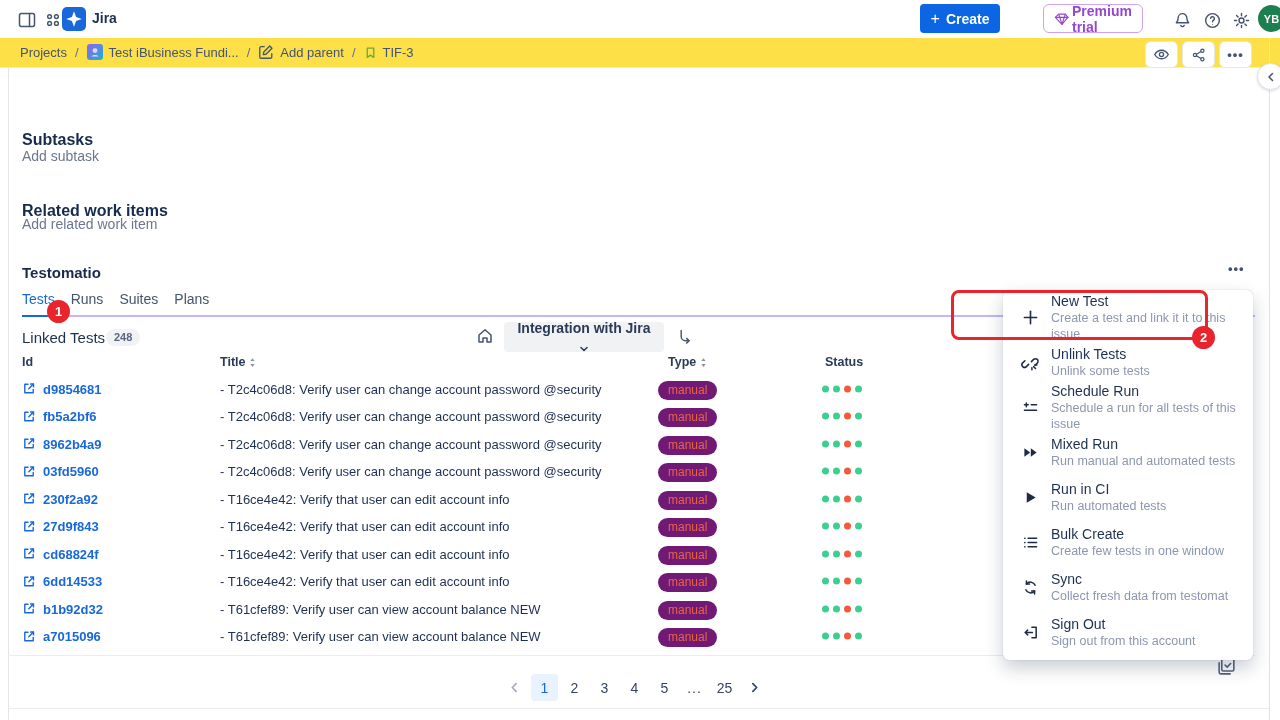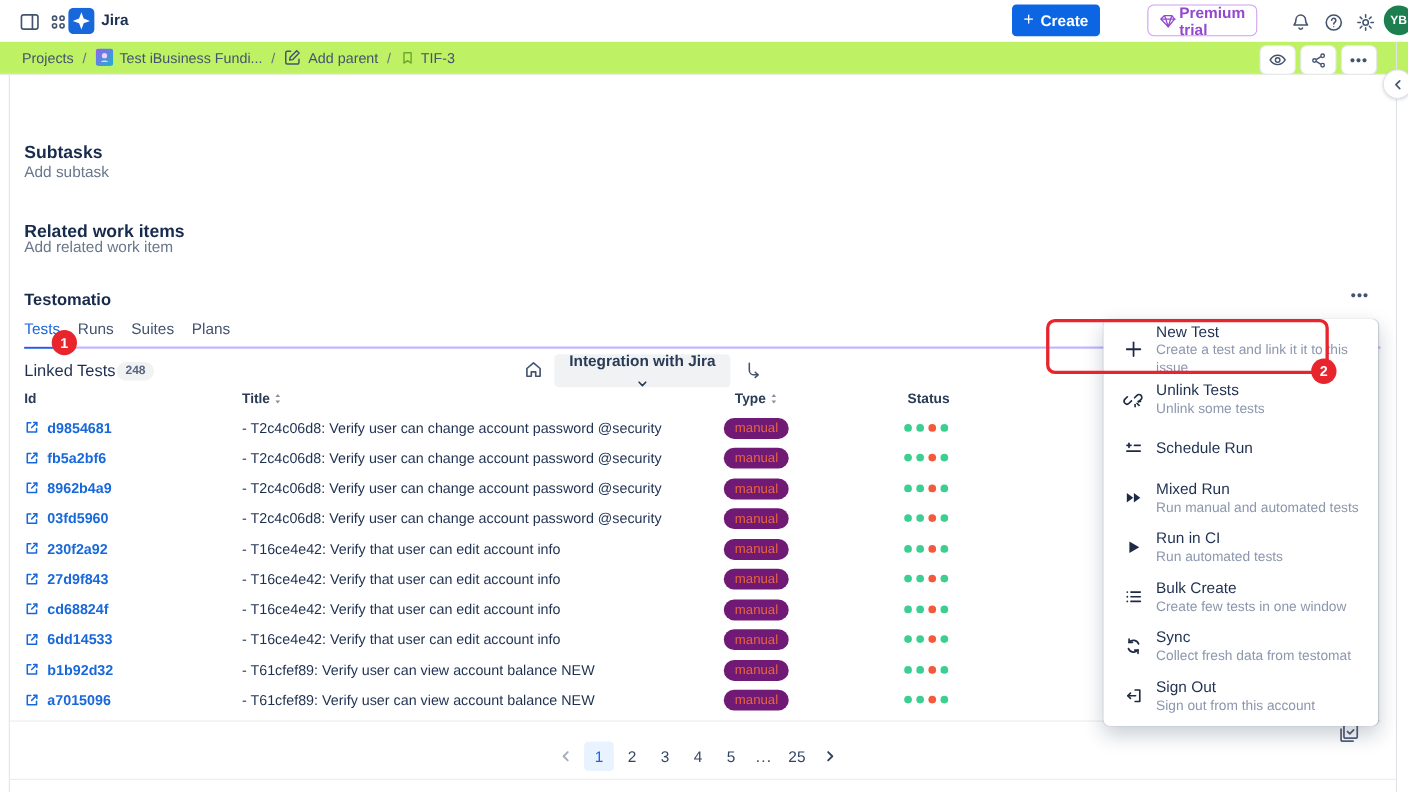--- a/index.html
+++ b/index.html
@@ -20,21 +20,21 @@
   .searchbox input::placeholder{color:#626f86;}
   .create-btn{position:absolute;left:920px;top:4px;width:80px;height:29px;background:#0c66e4;color:#fff;border:0;border-radius:4px;
     font-size:14px;font-weight:bold;display:flex;align-items:center;justify-content:center;gap:6px;cursor:pointer;font-family:inherit;}
   .create-plus{font-size:16px;font-weight:400;line-height:1;}
   .premium-btn{position:absolute;left:1043px;top:4px;height:29px;padding:0 10px;border:1px solid #cfa1f0;border-radius:6px;background:#fff;
     display:flex;align-items:center;gap:2px;font-size:14px;font-weight:bold;color:#9348cf;cursor:pointer;box-sizing:border-box;}
   .avatar{position:absolute;left:1258px;top:5px;width:27px;height:27px;border-radius:50%;background:#1d7f4f;color:#fff;
     font-size:11px;font-weight:bold;display:flex;align-items:center;justify-content:center;cursor:pointer;}
 
   
-  .crumbbar{position:absolute;top:38px;left:0;width:1280px;height:29px;border-bottom:1px solid #ebecf0;background:#bef264;}
+  .crumbbar{position:absolute;top:38px;left:0;width:1280px;height:29px;border-bottom:1px solid #ebecf0;background:#fde047;}
   .crumbs{position:absolute;left:20px;top:0;height:28px;display:flex;align-items:center;gap:8px;font-size:13px;color:#44546f;}
   .crumb-link{cursor:pointer;}
   .crumb-sep{color:#626f86;}
   .crumb-item{display:flex;align-items:center;gap:6px;cursor:pointer;}
   .crumb-toolbar{position:absolute;top:3px;right:0;display:flex;}
   .ct-btn{width:31px;height:25px;border:1px solid #e4e6ea;border-radius:6px;background:#fff;display:flex;align-items:center;justify-content:center;
     margin-right:4px;cursor:pointer;color:#44546f;}
   .ct-btn:last-child{margin-right:28px;}
   .dots{font-weight:bold;letter-spacing:1px;font-size:13px;line-height:0;}
 
@@ -571,20 +571,21 @@
       <span class="mi-icon">
         <svg width="17" height="17" viewBox="0 0 18 18" fill="none" stroke="#1f2b45" stroke-width="1.6" stroke-linecap="round">
           <path d="M4.6 4.2v4"></path>
           <path d="M2.6 6.2h4"></path>
           <path d="M9.8 6.2h5.6"></path>
           <path d="M2.6 11.8h12.8"></path>
         </svg>
       </span>
       <div class="mi-text">
         <div class="mi-title">Schedule Run</div>
+        <div class="mi-sub">Schedule a run for all tests of this issue</div>
       </div>
     </div>
     <div class="menu-item">
       <span class="mi-icon">
         <svg width="17" height="17" viewBox="0 0 18 18" fill="#1f2b45">
           <path d="M2.5 4.5v9l6.2-4.5z"></path>
           <path d="M9.3 4.5v9l6.2-4.5z"></path>
         </svg>
       </span>
       <div class="mi-text">

